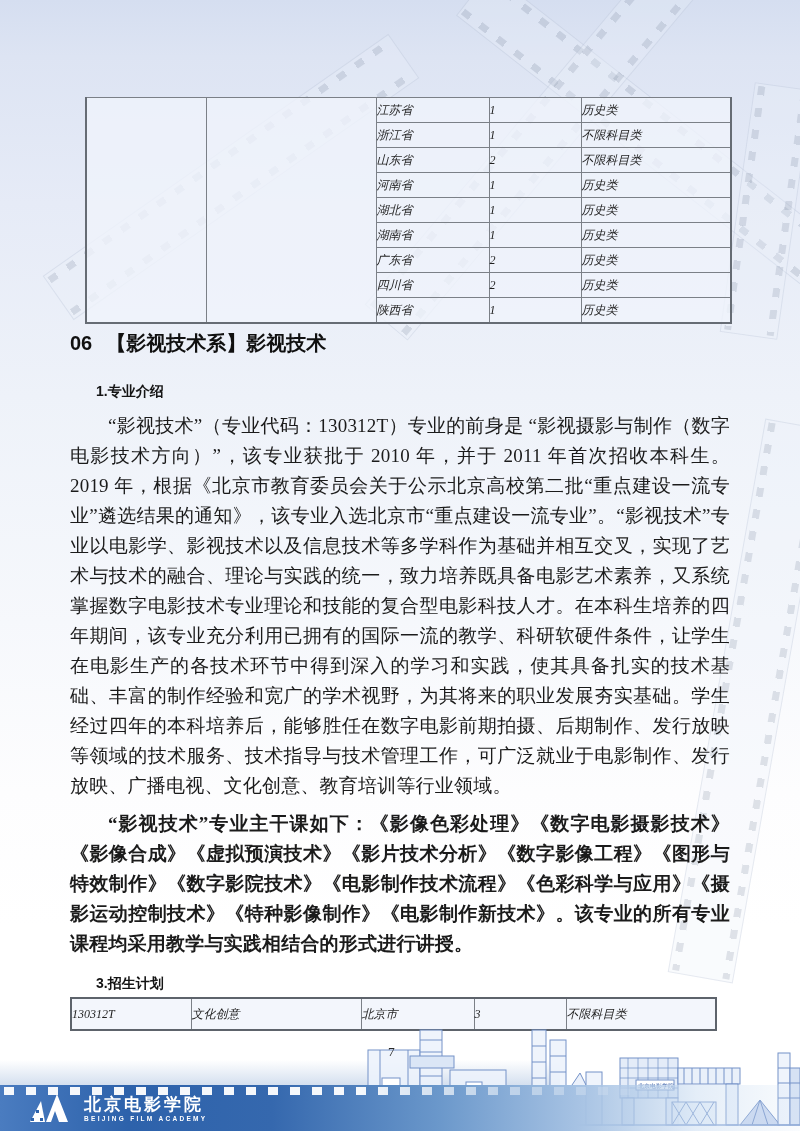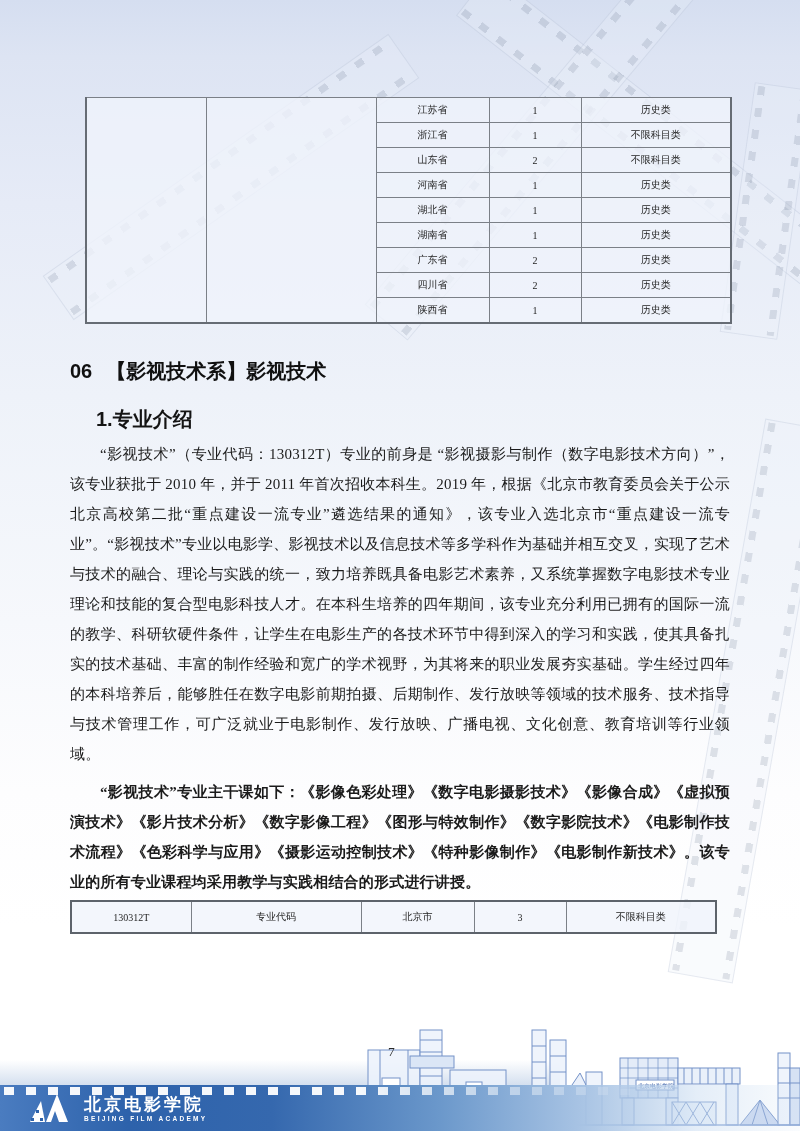--- a/index.html
+++ b/index.html
@@ -12,33 +12,33 @@
   .strip{position:absolute; background:rgba(233,238,247,0.55); border:1px solid rgba(160,174,198,0.45); z-index:0;}
   .strip::before,.strip::after{content:""; position:absolute; left:2px; right:2px; height:7px;
     background:repeating-linear-gradient(90deg, rgba(138,150,170,0.5) 0 9px, transparent 9px 22px);}
   .strip::before{top:3px}.strip::after{bottom:3px}
   .strip-v::before,.strip-v::after{left:auto; right:auto; height:auto; top:2px; bottom:2px; width:7px;
     background:repeating-linear-gradient(180deg, rgba(138,150,170,0.5) 0 9px, transparent 9px 22px);}
   .strip-v::before{left:3px}.strip-v::after{right:3px}
   
   table.doc{border-collapse:collapse; table-layout:fixed; width:645px; z-index:2; position:relative;}
   table.doc td, table.doc th{border:1px solid #7b8087; background:rgba(240,244,251,0.78);
-    text-align:center; vertical-align:middle; font-size:10px; font-weight:normal; padding:0; color:#1f1f1f;}
+    vertical-align:middle; font-size:12px; font-weight:normal; padding:0; color:#1f1f1f;font-style:italic;}
   table.topTable{position:absolute; left:85px; top:97px; border:2px solid #666c74; border-top-width:1px;}
   table.topTable td{height:24px;}
   table.enrollTable{margin-top:3px; border:2px solid #5d636b;}
   table.enrollTable th{height:45px; font-family:"Liberation Sans","DejaVu Sans",sans-serif; font-weight:bold;}
   table.enrollTable td{height:30px;}
   
-  .content{position:absolute; left:70px; top:358px; width:660px; z-index:2;}
+  .content{position:absolute; left:70px; top:330px; width:660px; z-index:2;}
   .secTitle{font-family:"Liberation Sans","DejaVu Sans",sans-serif; font-weight:bold; font-size:20px; line-height:26px; color:#101010;}
   .secTitle .num{margin-right:14px;}
-  .subHead{font-family:"Liberation Sans","DejaVu Sans",sans-serif; font-weight:bold; font-size:20px; line-height:22px; margin-left:26px; color:#141414;}
+  .subHead{font-family:"Liberation Sans","DejaVu Sans",sans-serif; font-weight:bold; font-size:14px; line-height:22px; margin-left:26px; color:#141414;}
   .h1{margin-top:24px;} .h2{margin-top:11px;} .h3{margin-top:13px;}
-  .para{font-size:15px; line-height:30px; text-align:justify; text-indent:2em; margin:0; letter-spacing:0.2px;}
+  .para{font-size:19px; line-height:30px; text-align:justify; text-indent:2em; margin:0; letter-spacing:0.2px;}
   .p1{margin-top:9px;} .p2{margin-top:8px;font-weight:bold;}
   
   .pageNum{position:absolute; left:388px; top:1044px; font-size:13.5px; color:#2a2a2a; z-index:4;}
   .skyline{position:absolute; left:320px; top:1028px; z-index:2;}
   .bandGlow{position:absolute; left:0; top:1060px; width:70%; height:26px; z-index:1;
     background:linear-gradient(180deg, rgba(205,218,238,0) 0%, rgba(166,190,222,0.5) 100%);}
   .band{position:absolute; left:0; bottom:0; width:800px; height:46px; z-index:3;
     background:linear-gradient(90deg,#4a7cc0 0%,#2d62ab 16%,#3568ae 34%,#6b98cb 55%,#a6c2e3 72%,rgba(201,220,241,0.5) 87%,rgba(214,229,245,0.12) 100%);}
   .perfs{position:absolute; left:4px; top:2px; width:650px; height:8px;
     background:repeating-linear-gradient(90deg, rgba(255,255,255,0.95) 0 10px, rgba(255,255,255,0) 10px 22px);
@@ -117,33 +117,34 @@
   </tbody>
     </table>
 
   <div class="content">
     <div class="secTitle">
       <span class="num">06</span><span>【影视技术系】影视技术</span>
     </div>
     <div class="subHead h1">1.专业介绍</div>
     <p class="para p1">“影视技术”（专业代码：130312T）专业的前身是 “影视摄影与制作（数字电影技术方向）”，该专业获批于 2010 年，并于 2011 年首次招收本科生。2019 年，根据《北京市教育委员会关于公示北京高校第二批“重点建设一流专业”遴选结果的通知》，该专业入选北京市“重点建设一流专业”。“影视技术”专业以电影学、影视技术以及信息技术等多学科作为基础并相互交叉，实现了艺术与技术的融合、理论与实践的统一，致力培养既具备电影艺术素养，又系统掌握数字电影技术专业理论和技能的复合型电影科技人才。在本科生培养的四年期间，该专业充分利用已拥有的国际一流的教学、科研软硬件条件，让学生在电影生产的各技术环节中得到深入的学习和实践，使其具备扎实的技术基础、丰富的制作经验和宽广的学术视野，为其将来的职业发展夯实基础。学生经过四年的本科培养后，能够胜任在数字电影前期拍摄、后期制作、发行放映等领域的技术服务、技术指导与技术管理工作，可广泛就业于电影制作、发行放映、广播电视、文化创意、教育培训等行业领域。</p>
     <p class="para p2">“影视技术”专业主干课如下：《影像色彩处理》《数字电影摄影技术》《影像合成》《虚拟预演技术》《影片技术分析》《数字影像工程》《图形与特效制作》《数字影院技术》《电影制作技术流程》《色彩科学与应用》《摄影运动控制技术》《特种影像制作》《电影制作新技术》。该专业的所有专业课程均采用教学与实践相结合的形式进行讲授。</p>
+    <div class="subHead h3">3.招生计划</div>
 
     <table class="doc enrollTable">
       <colgroup>
           <col style="width:120px">
           <col style="width:170px">
           <col style="width:113px">
           <col style="width:92px">
           <col style="width:150px">
         </colgroup>
       <tbody>
       <tr>
         <td>130312T</td>
-        <td>专业代码</td>
+        <td>文化创意</td>
         <td>北京市</td>
         <td>3</td>
         <td>不限科目类</td>
       </tr>
     </tbody>
       </table>
   </div>
 
   <div class="pageNum">7</div>
 

